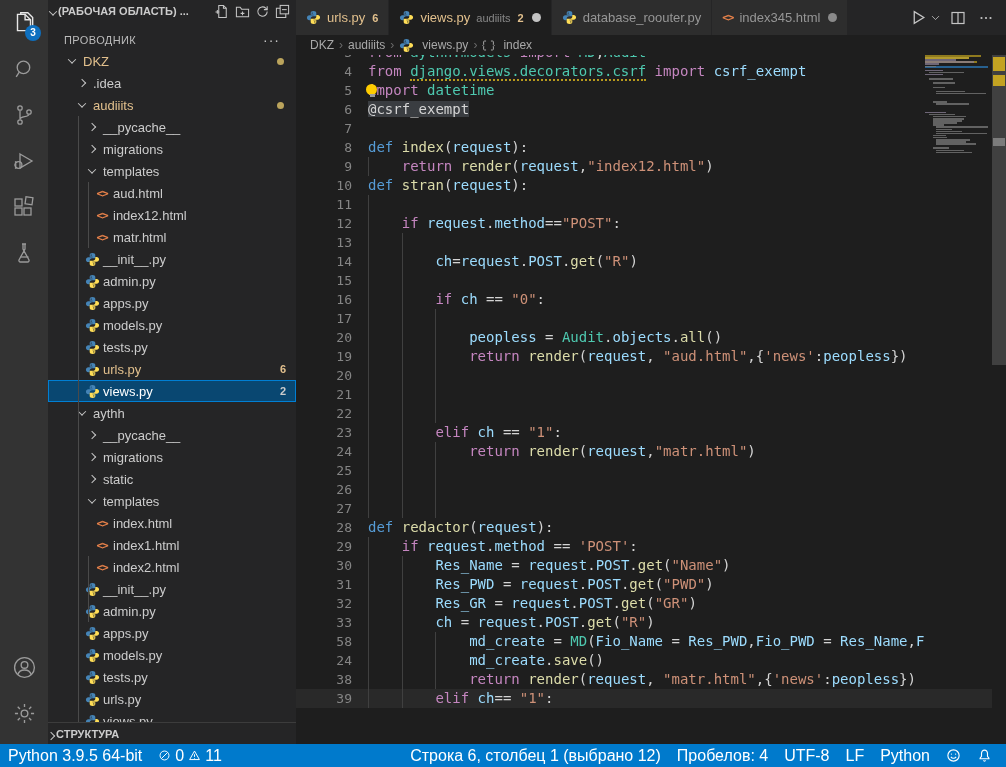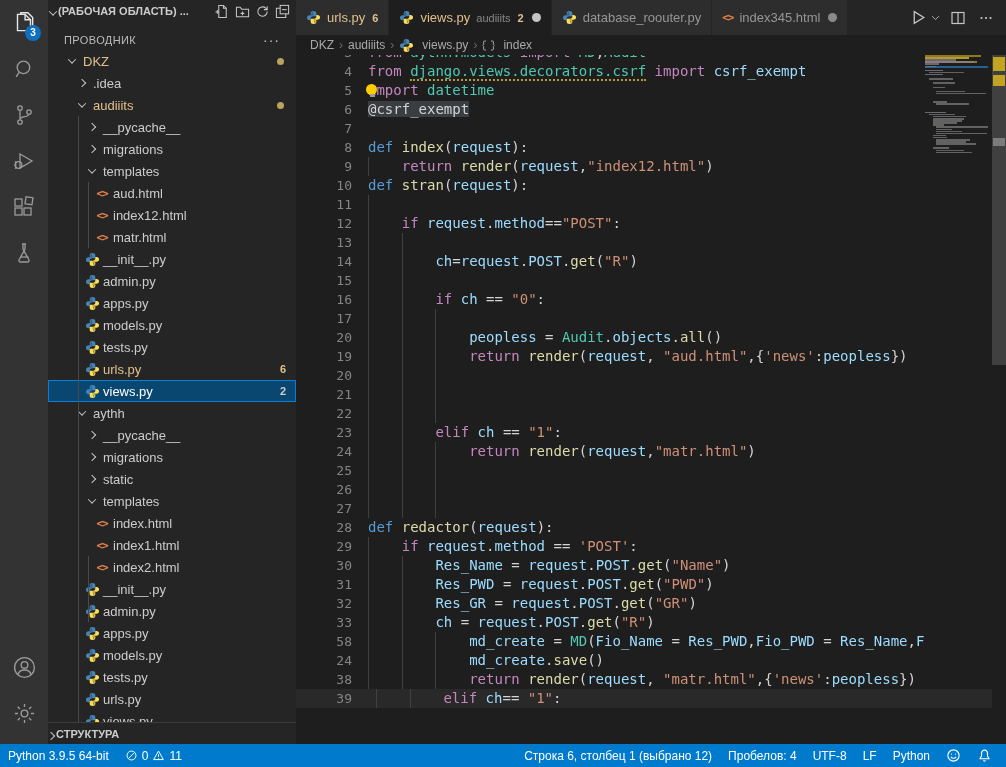--- a/index.html
+++ b/index.html
@@ -67,21 +67,21 @@
   #breadcrumbs { position:absolute; top:35px; left:0; width:710px; height:20px; background:#1e1e1e; z-index:3;
                  display:flex; align-items:center; padding-left:14px; font-size:12px; color:#a9a9a9; }
   .bc-item { display:flex; align-items:center; cursor:pointer; }
   .bc-sep { margin:0 5px; color:#6a6a6a; }
   .bc-item svg, .bc-item .ficon { margin-right:4px; display:flex; }
 
   
   #editor { position:absolute; top:55px; left:0; width:710px; height:689px; overflow:hidden; background:#1e1e1e; }
   #codewrap { position:absolute; top:-12px; left:0; width:696px; font-family:"DejaVu Sans Mono", monospace; font-size:14px; }
   .row { position:relative; height:19px; display:flex; line-height:19px; }
-  .row.hl-row { background:rgba(255,255,255,.05);gap:8px; }
+  .row.hl-row { background:rgba(255,255,255,.05); }
   .ln { width:56px; text-align:right; color:#858585; font-size:13px; flex:none; user-select:none; }
   .lc { position:relative; margin-left:16px; flex:1; white-space:pre; color:#d4d4d4; overflow:hidden; }
   .g { position:absolute; top:0; bottom:0; width:1px; background:#404040; }
   .tk { color:#c586c0; } .td { color:#569cd6; } .tc { color:#4ec9b0; }
   .tf { color:#dcdcaa; } .tv { color:#9cdcfe; } .ts { color:#ce9178; } .tp { color:#d4d4d4; }
   .wv { border-bottom:2px dotted #b89a1d; }
   .selbg { background:#3a3d41; }
   #bulb { position:absolute; left:70px; width:12px; height:14px; z-index:2; }
   #bulb .glass { width:11px; height:11px; border-radius:50%; background:#fc0; }
   #bulb .base { width:5px; height:3px; background:#9a9a9a; margin:-1px auto 0; }
@@ -89,21 +89,21 @@
   
   #minimap { position:absolute; top:0; left:629px; width:63px; height:689px; }
   .mm-bar { position:absolute; height:1.5px; background:#7a7a7a; opacity:.75; }
   .mm-row { position:absolute; left:0; width:63px; }
   #overview { position:absolute; top:0; right:0; width:14px; height:689px; }
   #ov-thumb { position:absolute; top:0; left:0; width:14px; height:310px; background:rgba(121,121,121,.38); }
   .ov-mark { position:absolute; left:1px; width:12px; }
 
   
   #statusbar { position:absolute; left:0; bottom:0; width:1006px; height:23px; background:#007acc; color:#ffffff;
-               display:flex; align-items:center; font-size:12px; z-index:6; }
+               display:flex; align-items:center; font-size:16px; z-index:6; }
   .sb-item { display:flex; align-items:center; padding:0 8px; height:23px; cursor:pointer; gap:4px; }
   .sb-item svg { stroke:#fff; fill:none; stroke-width:1.2; }
   #sb-right { margin-left:auto; display:flex; align-items:center; padding-right:6px; }
 </style>
 </head>
 <body>
 
 <div id="app">
 
   <div id="activitybar">

